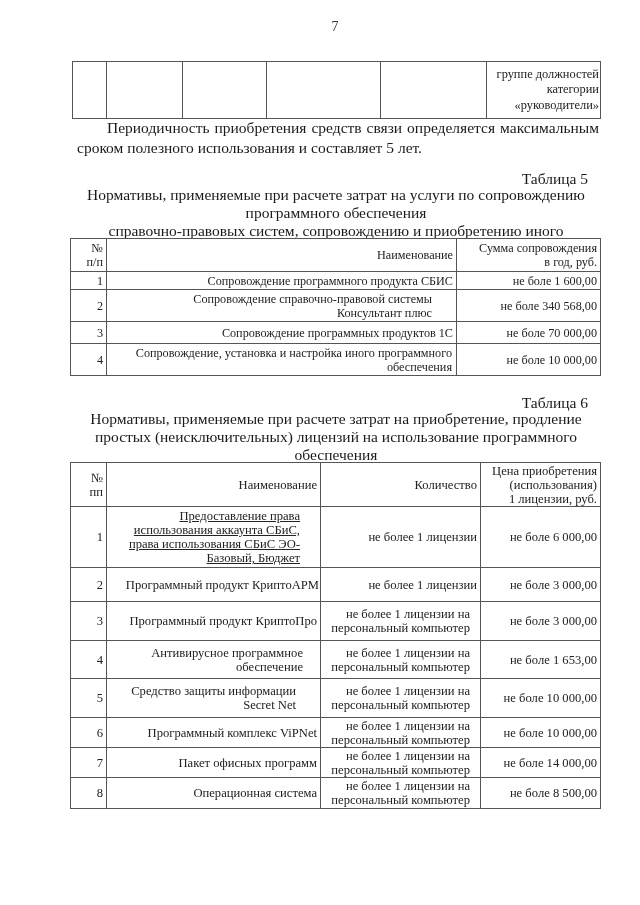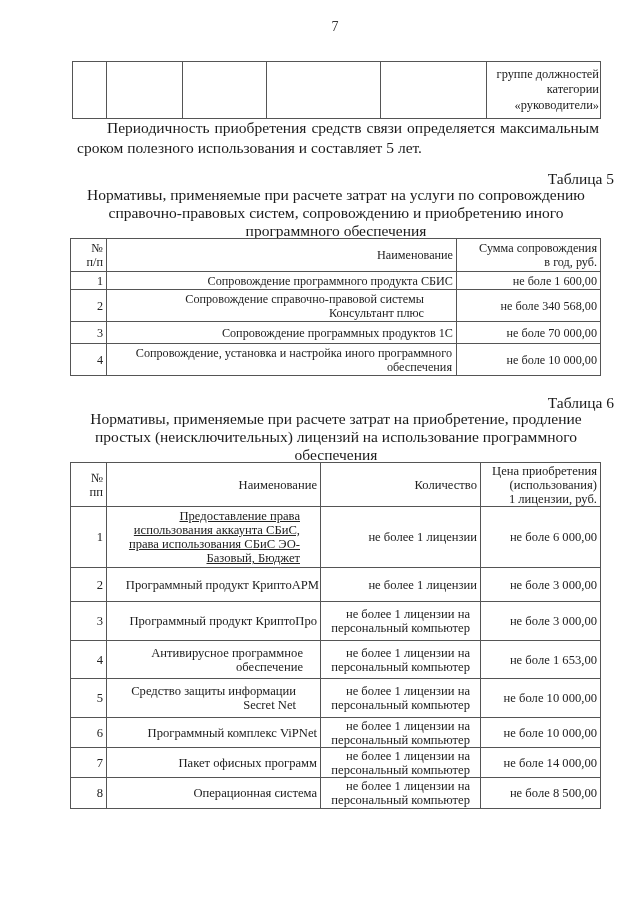--- a/index.html
+++ b/index.html
@@ -5,21 +5,21 @@
     html, body { margin: 0; padding: 0; background: #ffffff; }
     body { width: 640px; height: 905px; position: relative; overflow: hidden;
            font-family: "Liberation Serif", "DejaVu Serif", serif; color: #111; }
     .abs { position: absolute; }
     .page-number { left: 0; width: 670px; top: 19px; text-align: center; font-size: 14px; color: #333; }
     table { border-collapse: collapse; position: absolute; table-layout: fixed; }
     td, th { border: 1px solid #555; padding: 0 3px; text-align: right; vertical-align: middle;
              font-weight: normal; font-size: 12.2px; line-height: 14px; color: #222; }
     .body-text { left: 77px; width: 522px; font-size: 15.5px; line-height: 20px; text-align: justify; color: #1a1a1a; }
     .body-text .l1 { display: block; text-indent: 30px; text-align-last: justify; font-family: Liberation Serif, serif; }
-    .table-label { right: 26px; font-size: 15.5px; color: #1a1a1a; }
+    .table-label { right: 52px; font-size: 15.5px; color: #1a1a1a; }
     .table-title { left: 72px; width: 528px; text-align: center; font-size: 15.5px; line-height: 18px; color: #1a1a1a; }
     .tbl6 td { font-size: 12.6px; }
   </style>
 </head>
 <body>
 
 <div class="abs page-number">7</div>
 
 <table style="left:72px; top:61px; width:528px; height:57px;">
   <colgroup>
@@ -47,22 +47,22 @@
   </table>
 
 <div class="abs body-text" style="top:118px;">
   <span class="l1">Периодичность приобретения средств связи определяется максимальным</span>
   <span>сроком полезного использования и составляет 5 лет.</span>
 </div>
 
 <div class="abs table-label" style="top:170px;">Таблица 5</div>
 <div class="abs table-title" style="top:186px;">
   <div>Нормативы, применяемые при расчете затрат на услуги по сопровождению</div>
+  <div>программного обеспечения</div>
   <div>справочно-правовых систем, сопровождению и приобретению иного</div>
-  <div>программного обеспечения</div>
 </div>
 
 <table style="left:70px; top:238px; width:530px;">
   <colgroup>
     <col style="width:36px">
       <col style="width:350px">
       <col style="width:144px">
   </colgroup>
   <tbody>
       <tr style="height:33px;">
@@ -76,21 +76,21 @@
       <span>в год, руб.</span>
     </td>
   </tr>
   <tr style="height:18px;">
     <td>1</td>
     <td>Сопровождение программного продукта СБИС</td>
     <td>не боле 1 600,00</td>
   </tr>
   <tr style="height:32px;">
     <td>2</td>
-    <td style="padding:0 32px;">Сопровождение справочно-правовой системы Консультант плюс</td>
+    <td style="padding:0 24px;">Сопровождение справочно-правовой системы Консультант плюс</td>
     <td>не боле 340 568,00</td>
   </tr>
   <tr style="height:22px;">
     <td>3</td>
     <td>Сопровождение программных продуктов 1С</td>
     <td>не боле 70 000,00</td>
   </tr>
   <tr style="height:32px;">
     <td>4</td>
     <td style="padding:0 4px;">Сопровождение, установка и настройка иного программного обеспечения</td>

